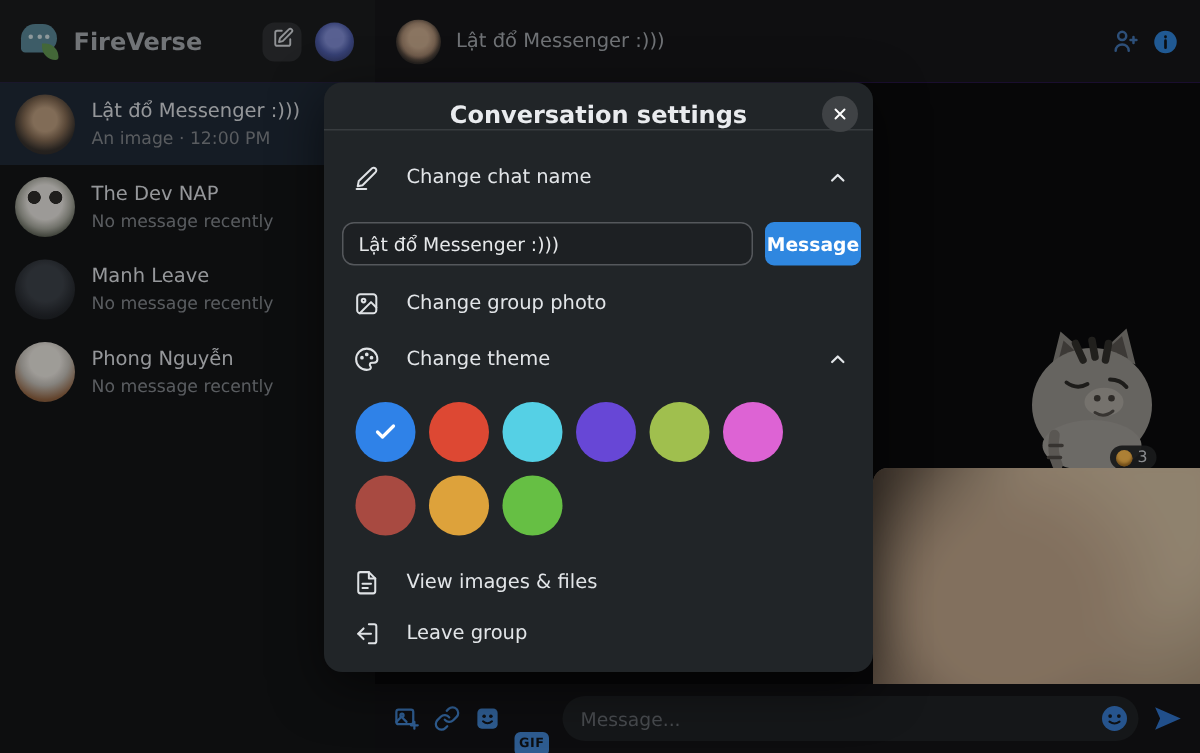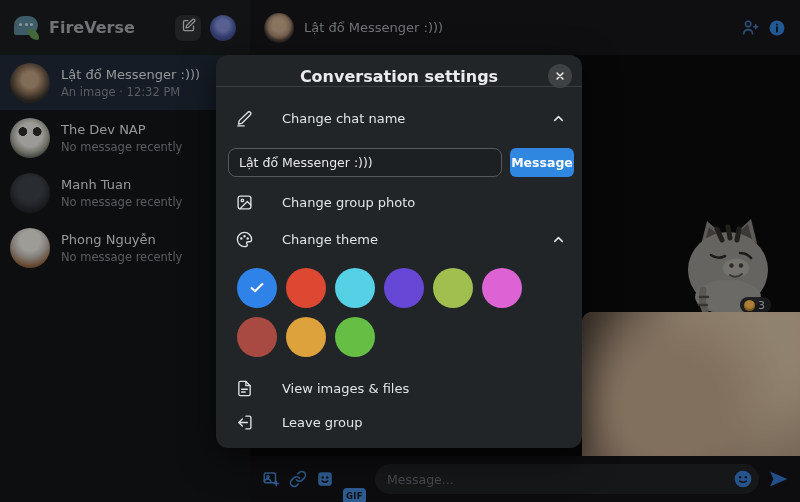--- a/index.html
+++ b/index.html
@@ -61,21 +61,21 @@
   .msg-pill input::placeholder { color:#63676c; }
   .emoji-btn { display:flex; align-items:center; }
   .send-btn { display:flex; align-items:center; color:#2f6ec0; }
 
   
   .backdrop { position:absolute; inset:0; background:rgba(0,0,0,.28); z-index:4; }
   .modal { position:absolute; left:216px; top:55px; width:366px; height:393px; background:#212528; border-radius:12px; box-shadow:0 10px 34px rgba(0,0,0,.55); z-index:10; }
   .modal-header { position:absolute; top:0; left:0; right:0; height:32px; border-bottom:1px solid #383c3f; }
   .modal-title { position:absolute; top:12px; left:0; right:0; text-align:center; color:#e9ebee; font-size:16px; font-weight:700; }
   .close-btn { position:absolute; top:9px; right:10px; width:24px; height:24px; border-radius:50%; background:#3f4245; display:flex; align-items:center; justify-content:center; cursor:pointer; }
-  .mrow { position:absolute; left:20px; right:16px; height:30px; display:flex; align-items:center; gap:29px; color:#e2e5e8; cursor:pointer;justify-content:center; }
+  .mrow { position:absolute; left:20px; right:16px; height:30px; display:flex; align-items:center; gap:18px; color:#e2e5e8; cursor:pointer;justify-content:center; }
   .mrow .label { font-size:13px; font-weight:500; flex:1; }
   .mrow .ricon { display:flex; align-items:center; color:#dfe2e5; }
   .chev { display:flex; align-items:center; color:#e2e5e8; }
   .r-name   { top:48px; }
   .name-edit { position:absolute; top:93px; left:12px; right:8px; height:29px; display:flex; gap:8px; }
   .name-edit input { flex:1; background:#1d2023; border:1px solid #55585c; border-radius:8px; color:#e6e8ea; font-size:12.5px; font-family:inherit; padding:0 10px; outline:none; }
   .change-btn { width:64px; background:#2f87e0; border:none; border-radius:6px; color:#fff; font-size:12.5px; font-weight:600; font-family:inherit; cursor:pointer; }
   .r-photo  { top:132px; }
   .r-theme  { top:169px; }
   .theme-grid { position:absolute; top:213px; left:21px; width:300px; display:flex; flex-wrap:wrap; gap:9px; }
@@ -129,34 +129,34 @@
         </span>
       </div>
     </div>
   </div>
 
   <div class="sidebar">
     <div class="chat-item selected">
       <div class="avatar av1"></div>
       <div class="texts">
         <div class="name">Lật đổ Messenger :)))</div>
-        <div class="preview">An image · 12:32 PM</div>
+        <div class="preview">An image · 12:00 PM</div>
       </div>
     </div>
     <div class="chat-item">
       <div class="avatar av2"></div>
       <div class="texts">
         <div class="name">The Dev NAP</div>
         <div class="preview">No message recently</div>
       </div>
     </div>
     <div class="chat-item">
       <div class="avatar av3"></div>
       <div class="texts">
-        <div class="name">Manh Tuan</div>
+        <div class="name">Manh Leave</div>
         <div class="preview">No message recently</div>
       </div>
     </div>
     <div class="chat-item">
       <div class="avatar av4"></div>
       <div class="texts">
         <div class="name">Phong Nguyễn</div>
         <div class="preview">No message recently</div>
       </div>
     </div>

